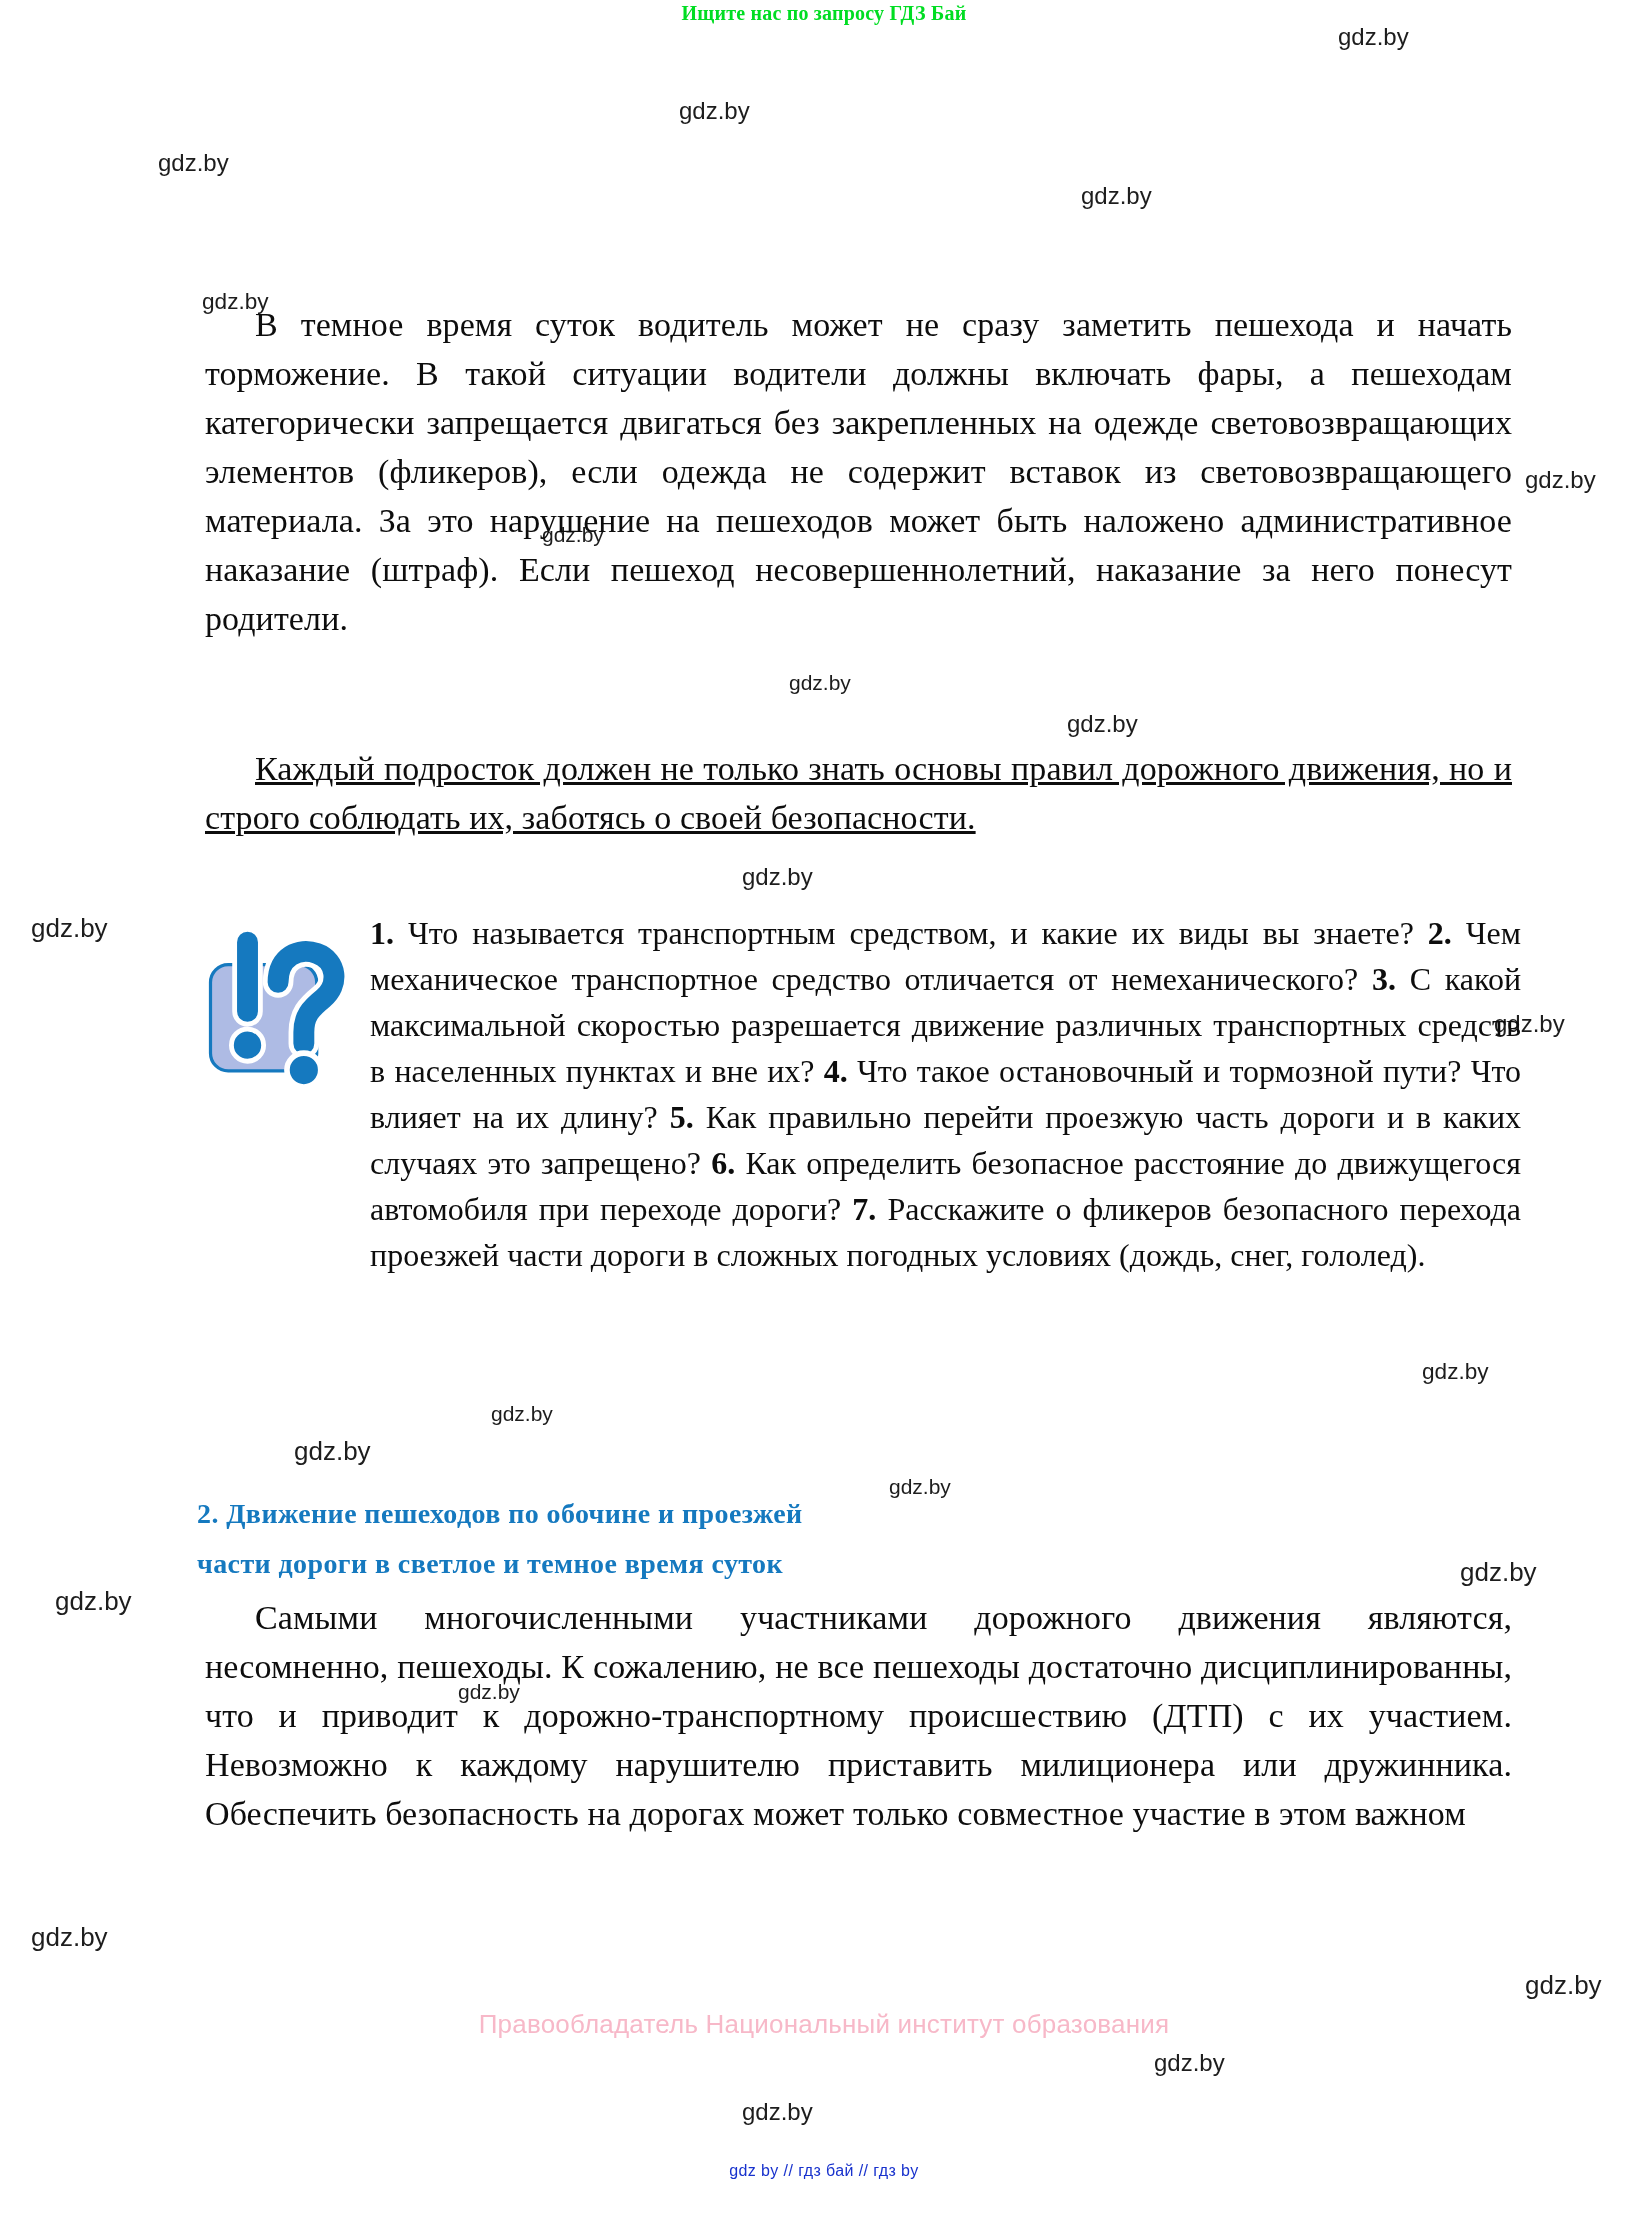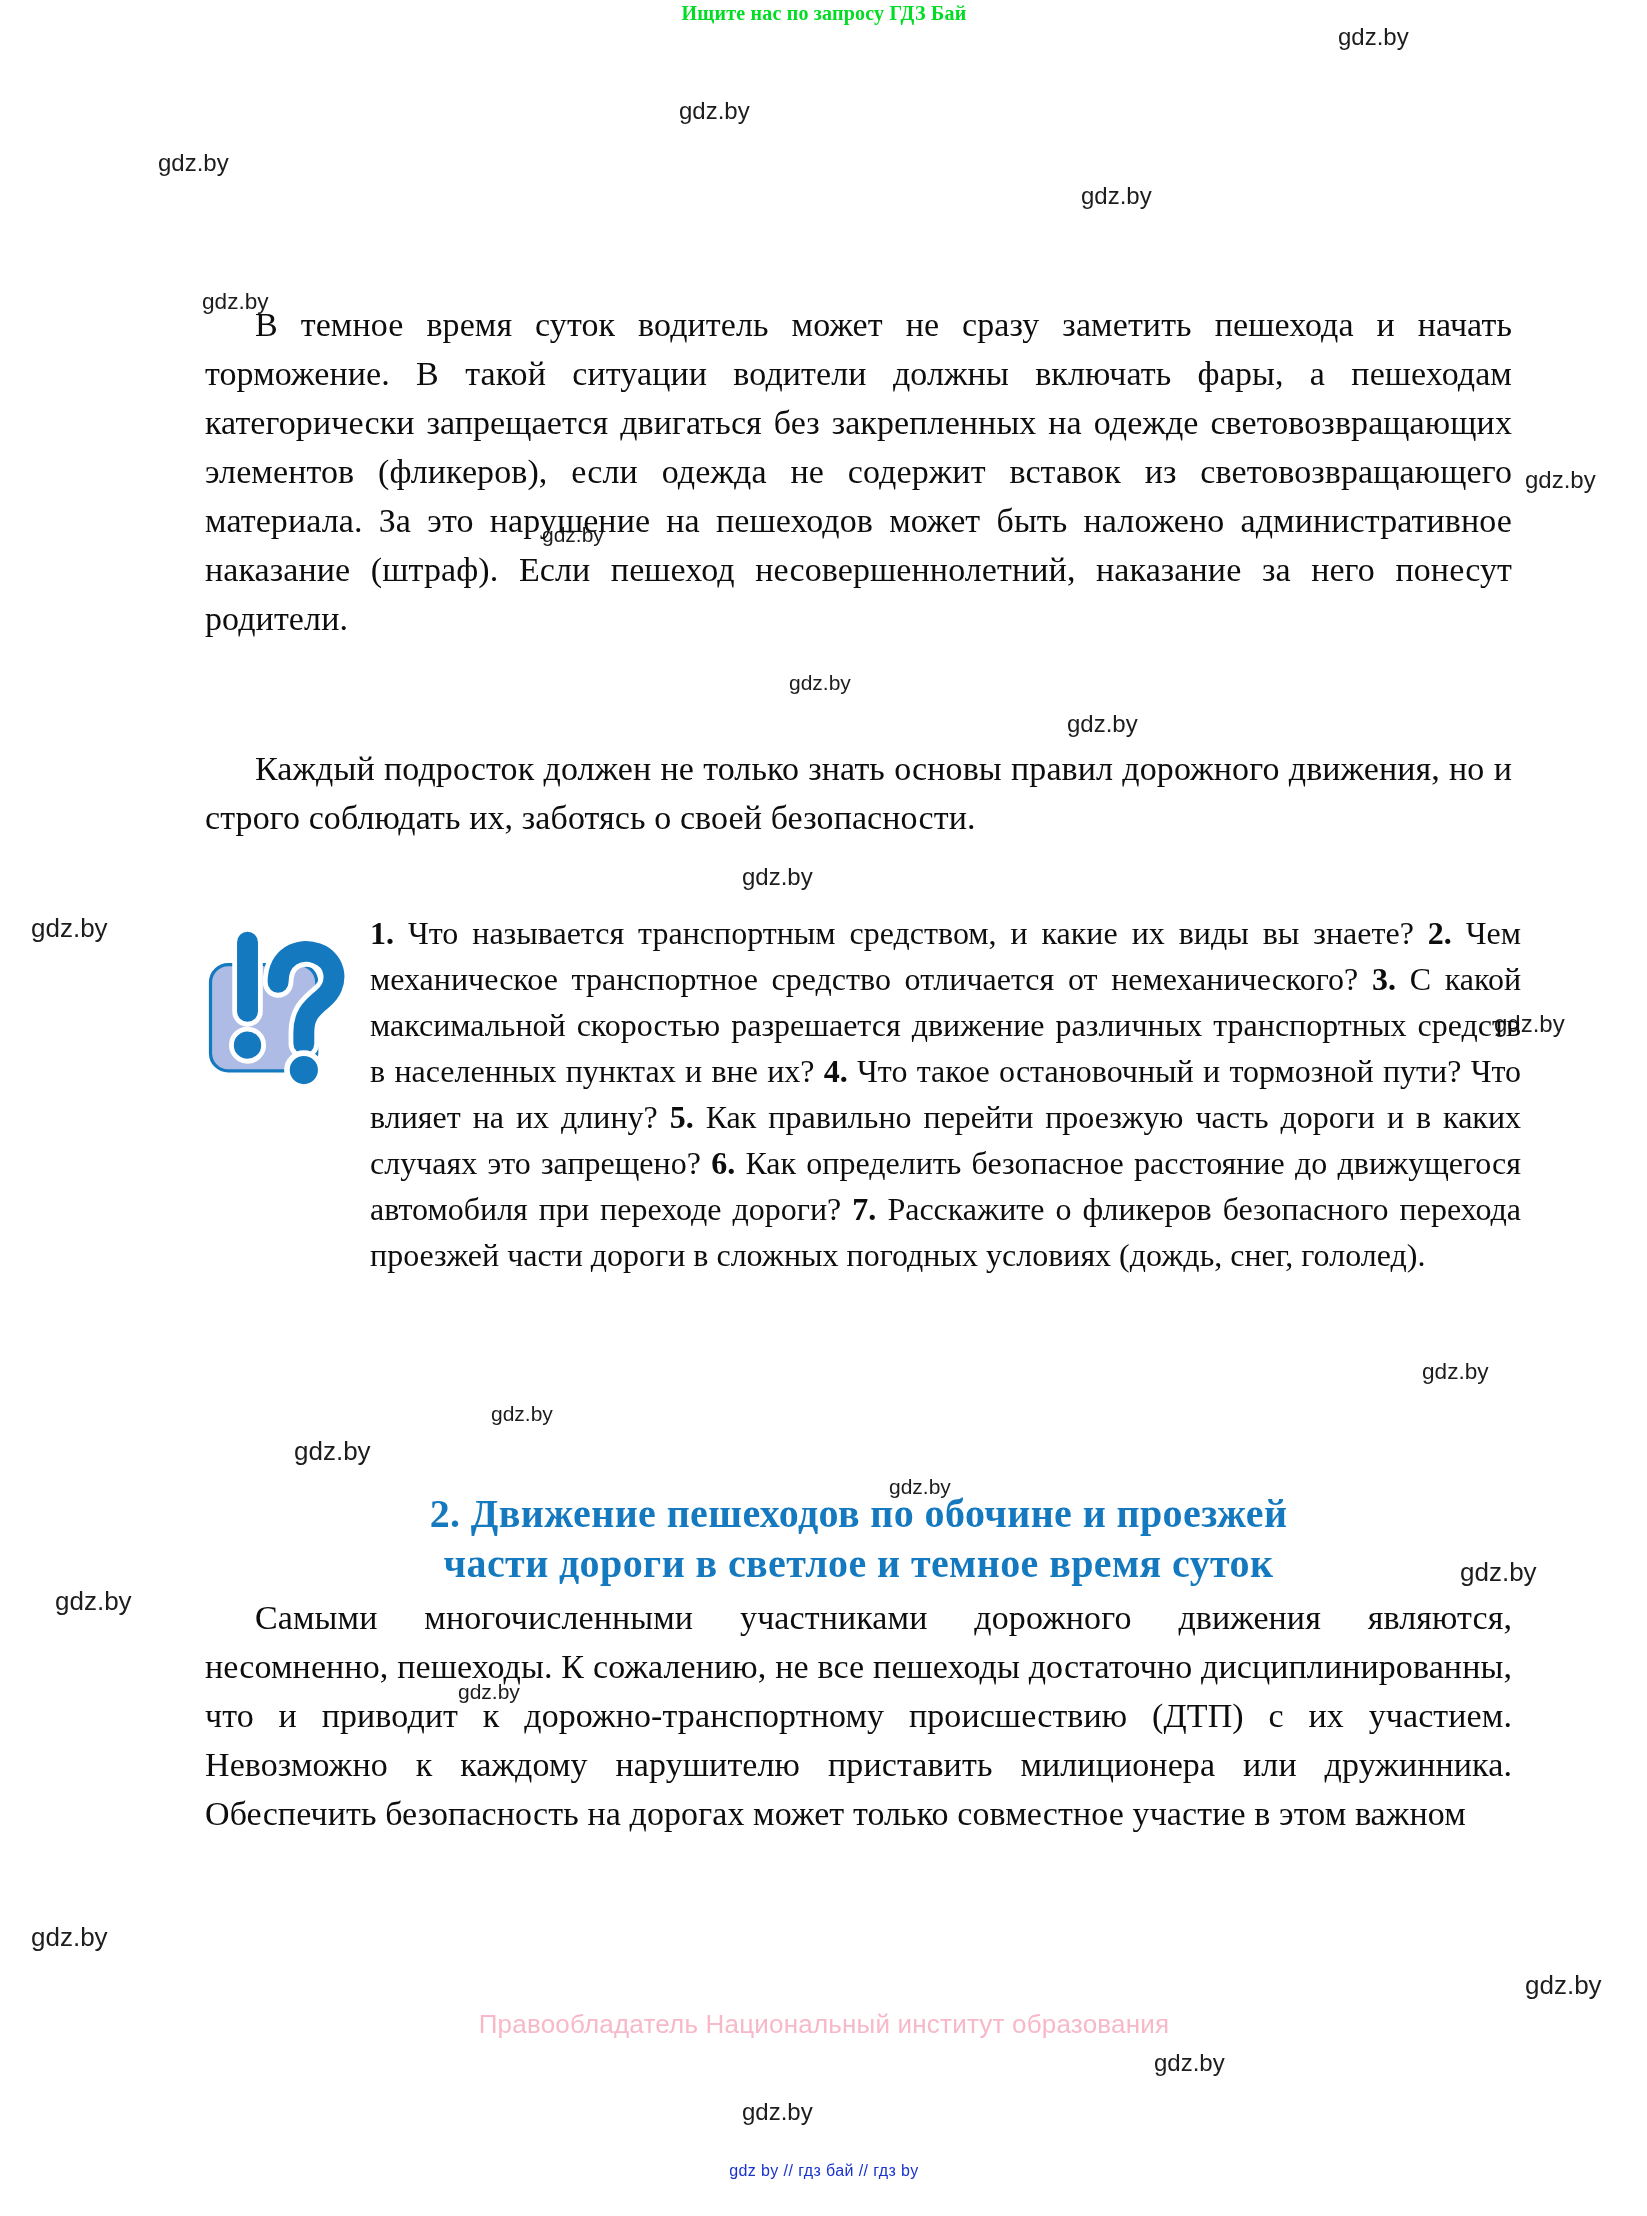--- a/index.html
+++ b/index.html
@@ -123,24 +123,23 @@
     color: #0d0d0d;
   }
   .qnum { font-weight: 700; }
 
   
   .section-head {
     position: absolute;
     left: 197px;
     top: 1489px;
     width: 1323px;
-    text-align: center;
     font-family: "Liberation Serif", serif;
     font-weight: 700;
-    font-size: 40px;
+    font-size: 28px;
     line-height: 50px;
     color: #1579bf;
     letter-spacing: 0.4px;
   }
   .section-head .l1,
   .section-head .l2 { display: block; white-space: nowrap; }
 
   
   .copyright {
     position: absolute;
@@ -198,21 +197,21 @@
       <span class="wm" style="left: 1525px; top: 1970px; font-size: 26px; color: rgb(29, 29, 29);">gdz.by</span>
       <span class="wm" style="left: 1154px; top: 2049px; font-size: 24px; color: rgb(29, 29, 29);">gdz.by</span>
       <span class="wm" style="left: 742px; top: 2098px; font-size: 24px; color: rgb(29, 29, 29);">gdz.by</span>
     </div>
 
 
   <div class="col" style="top:292px;">
     <p class="body ind">В темное время суток водитель может не сразу заметить пешехода и начать торможение. В такой ситуации водители должны включать фары, а пешеходам категорически запрещается двигаться без закрепленных на одежде световозвращающих элементов (фликеров), если одежда не содержит вставок из световозвращающего материала. За это нарушение на пешеходов может быть наложено административное наказание (штраф). Если пешеход несовершеннолетний, наказание за него понесут родители.</p>
   </div>
 
-  <div class="col" style="top:736px;">
+  <div class="col" style="top:736px;text-decoration:underline;">
     <p class="body ind">Каждый подросток должен не только знать основы правил дорожного движения, но и строго соблюдать их, заботясь о своей безопасности.</p>
   </div>
 
   <div class="qblock">
     <div class="qicon">
       <svg viewBox="0 0 190 215" width="153" height="173" xmlns="http://www.w3.org/2000/svg">
 
         <rect x="8" y="58" width="132" height="132" rx="22" ry="22" fill="#aebbe4" stroke="#1579bf" stroke-width="4"></rect>
 
         <rect x="38" y="14" width="32" height="118" rx="16" ry="16" fill="#1579bf" stroke="#ffffff" stroke-width="6"></rect>

